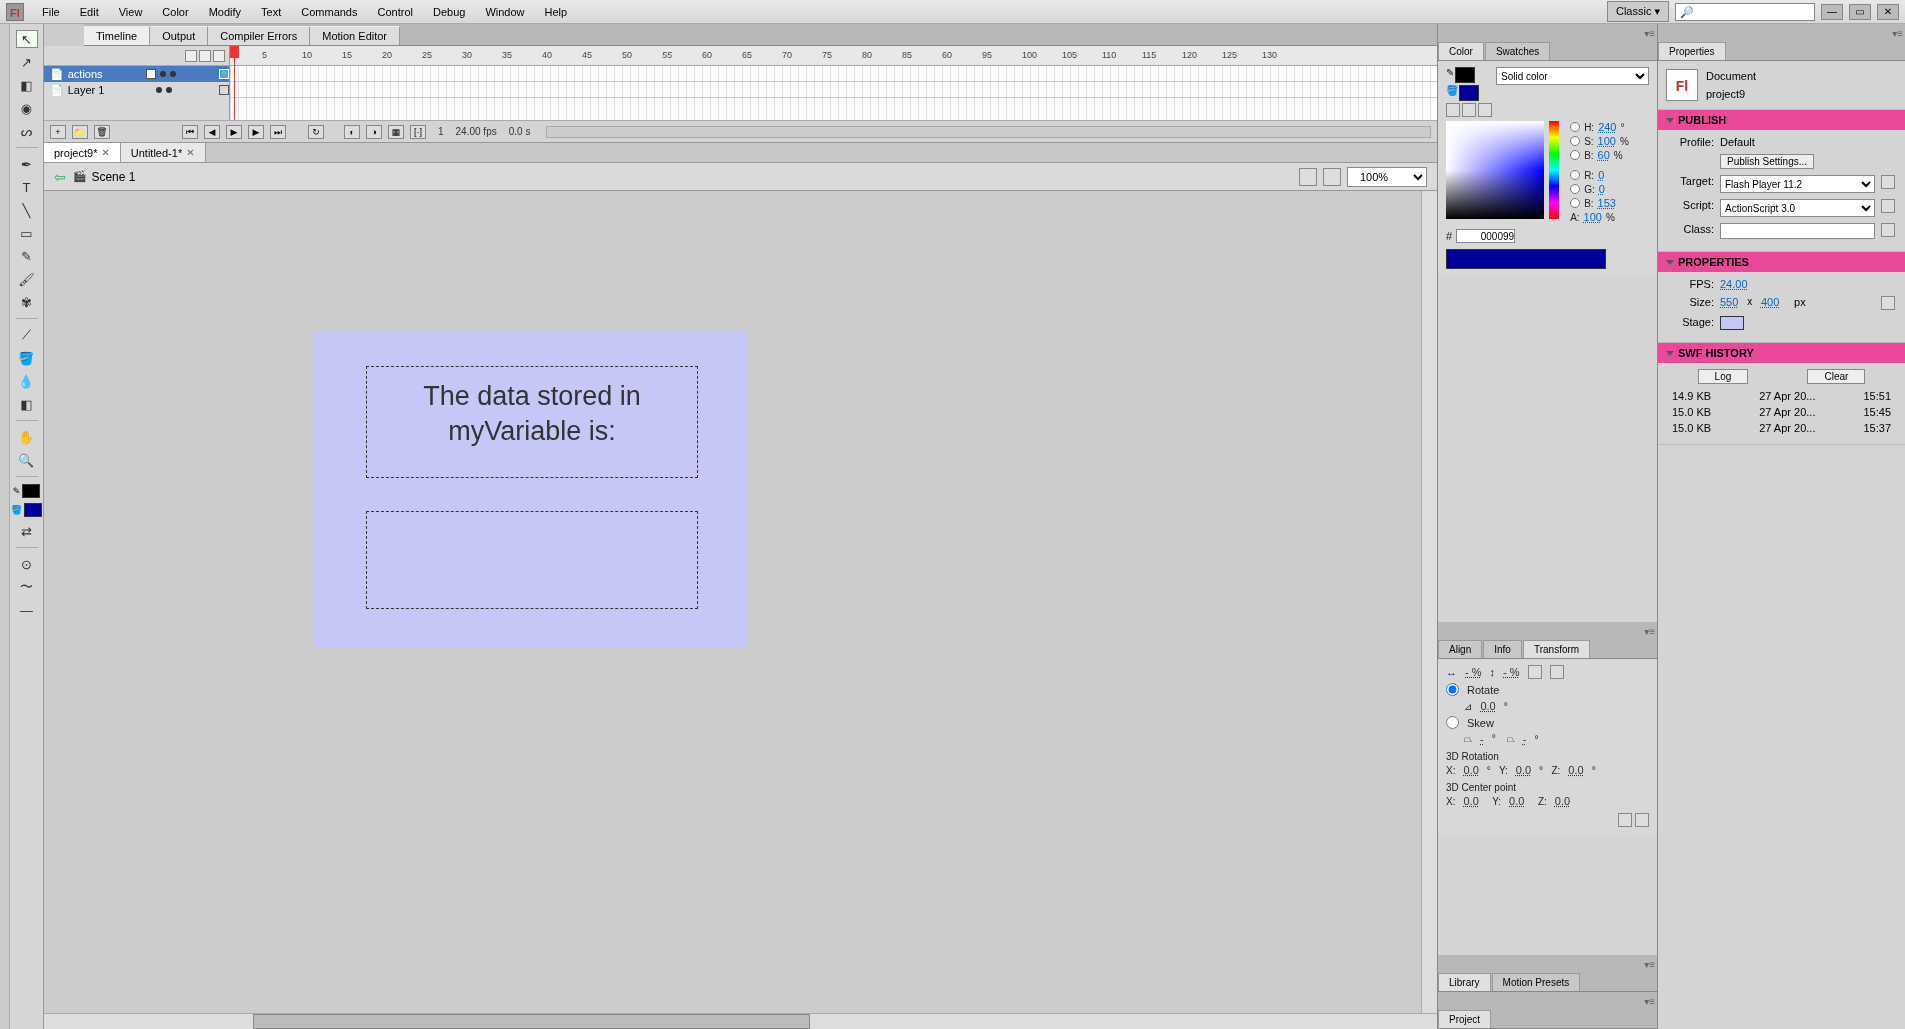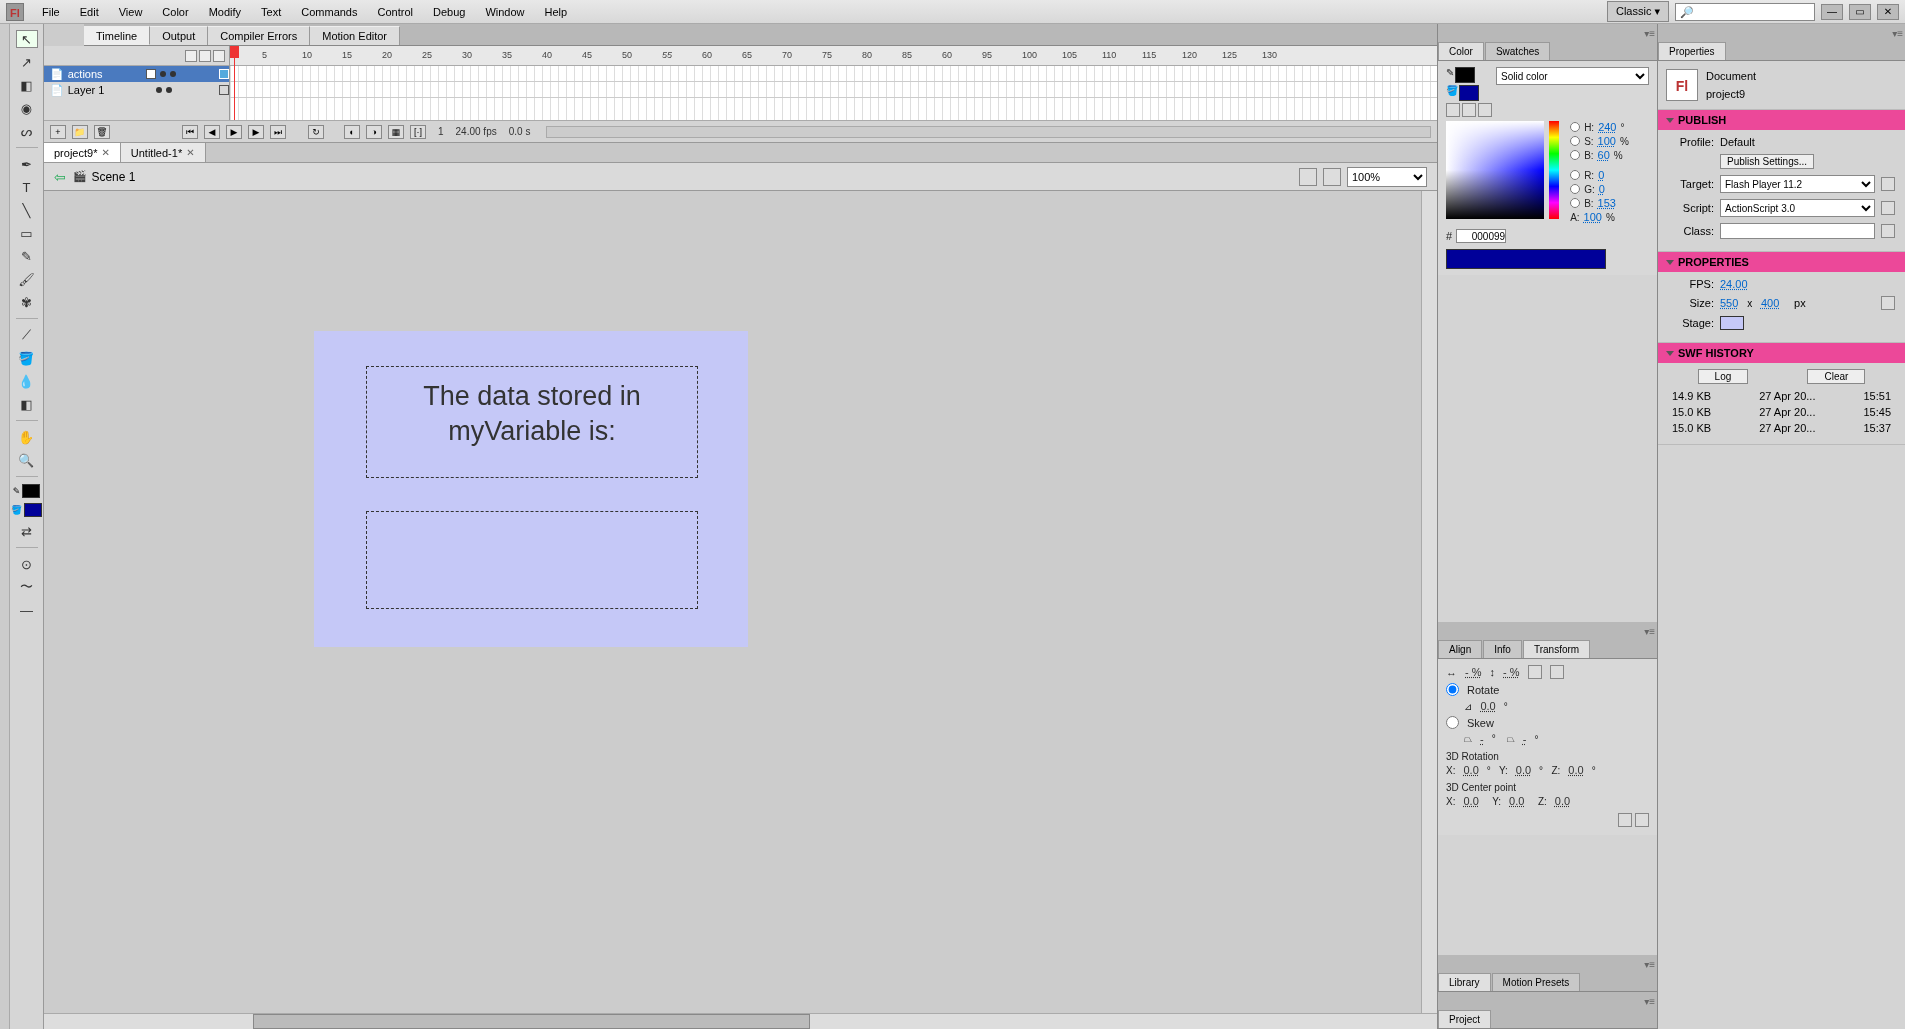--- a/index.html
+++ b/index.html
@@ -55,21 +55,21 @@
 .doc-tabs { height: 20px; background: #c8c8c8; border-bottom: 1px solid #999; display: flex; }
 .doc-tab { padding: 2px 10px; background: #e8e8e8; border-right: 1px solid #999; display: flex; align-items: center; gap: 4px; font-size: 10px; }
 .doc-tab.active { background: #fff; }
 .doc-tab .close { font-size: 10px; color: #666; }
 
 
 .scene-bar { height: 28px; background: #dadada; border-bottom: 1px solid #999; display: flex; align-items: center; padding: 0 10px; }
 .scene-bar .back { font-size: 14px; color: #2a5; margin-right: 8px; }
 .scene-bar .right { margin-left: auto; display: flex; align-items: center; gap: 6px; }
 .scene-bar .icon-btn { width: 18px; height: 18px; background: #ddd; border: 1px solid #888; }
-.scene-bar select { height: 20px; border: 1px solid #888; background: #fff; font-size: 11px; width: 80px; }
+.scene-bar select { height: 20px; border: 1px solid #888; background: #fff; font-size: 11px; width: 80px; padding-left: 8px; }
 
 
 .canvas-area { flex: 1; background: #ccc; position: relative; overflow: auto; }
 .stage { position: absolute; left: 270px; top: 140px; width: 434px; height: 316px; background: #c5c8f7; }
 .text-field { position: absolute; border: 1px dashed #333; background: transparent; text-align: center; font-family: Arial; color: #333; }
 .tf1 { left: 52px; top: 35px; width: 332px; height: 112px; font-size: 27px; padding-top: 12px; line-height: 1.3; }
 .tf2 { left: 52px; top: 180px; width: 332px; height: 98px; }
 
 
 .hscroll { height: 16px; background: #ddd; border-top: 1px solid #aaa; display: flex; }
@@ -90,39 +90,39 @@
 .color-top { display: flex; gap: 4px; margin-bottom: 4px; }
 .color-sw { width: 20px; height: 16px; border: 1px solid #333; }
 .color-select { flex: 1; height: 18px; border: 1px solid #888; background: #fff; font-size: 10px; }
 .color-picker { position: relative; width: 98px; height: 98px; background: linear-gradient(to bottom, rgba(255,255,255,1), rgba(255,255,255,0) 50%, rgba(0,0,0,0) 50%, rgba(0,0,0,1)), linear-gradient(to right, #fff, #00f); display: inline-block; vertical-align: top; }
 .hue-strip { width: 10px; height: 98px; background: linear-gradient(#f00,#ff0,#0f0,#0ff,#00f,#f0f,#f00); display: inline-block; margin-left: 2px; }
 .color-vals { display: inline-block; vertical-align: top; margin-left: 8px; }
 .color-vals .row { display: flex; align-items: center; gap: 4px; margin-bottom: 2px; font-size: 10px; }
 .color-vals .row input[type=radio] { width: 10px; height: 10px; }
 .color-vals .val { color: #0066cc; text-decoration: underline dotted; }
 .hex-row { margin-top: 4px; display: flex; align-items: center; gap: 4px; }
-.hex-row input { width: 50px; height: 14px; font-size: 10px; border: 1px solid #888; text-align: right; }
+.hex-row input { width: 59px; height: 14px; font-size: 10px; border: 1px solid #888; text-align: right; }
 .color-preview { width: 160px; height: 20px; background: #000099; border: 1px solid #333; margin-top: 6px; }
 
 
 .section-label { font-size: 10px; margin: 6px 0 2px; }
 .row-inline { display: flex; align-items: center; gap: 8px; font-size: 10px; margin-bottom: 4px; }
 .row-inline .uval { text-decoration: underline dotted; color: #333; }
 
 
 .lib-tabs { margin-top: auto; }
 
 
 .prop-header { display: flex; align-items: center; gap: 8px; padding: 8px; border-bottom: 1px solid #bbb; }
 .prop-header .fl-icon { width: 32px; height: 32px; background: #fff; border: 1px solid #888; text-align: center; line-height: 32px; font-weight: bold; color: #b33; font-size: 14px; }
 .prop-section { border-bottom: 1px solid #bbb; }
 .prop-section .head { padding: 4px 8px; background: #ec4899; font-size: 10px; font-weight: bold; display: flex; align-items: center; gap: 4px; }
 .prop-section .head .arrow { width: 0; height: 0; border-left: 4px solid transparent; border-right: 4px solid transparent; border-top: 5px solid #555; }
 .prop-section .body { padding: 6px 10px; }
-.prop-row { display: flex; align-items: center; gap: 6px; margin-bottom: 6px; font-size: 10px; }
+.prop-row { display: flex; align-items: flex-start; gap: 6px; margin-bottom: 6px; font-size: 10px; }
 .prop-row label { width: 46px; text-align: right; }
 .prop-row .btn { padding: 1px 6px; background: #eee; border: 1px solid #888; font-size: 10px; }
 .prop-row select { flex: 1; height: 18px; border: 1px solid #888; font-size: 10px; background: #fff; }
 .prop-row input.txt { flex: 1; height: 16px; border: 1px solid #888; font-size: 10px; }
 .link-val { color: #0066cc; text-decoration: underline dotted; cursor: pointer; }
 .stage-sw { width: 24px; height: 14px; border: 1px solid #333; background: #c5c8f7; }
 .swf-row { display: flex; justify-content: space-between; font-size: 10px; margin-bottom: 4px; padding: 0 4px; }
 .swf-btns { display: flex; justify-content: space-around; margin-bottom: 6px; }
 .swf-btns .btn { padding: 1px 16px; background: #eee; border: 1px solid #888; font-size: 10px; }
 

